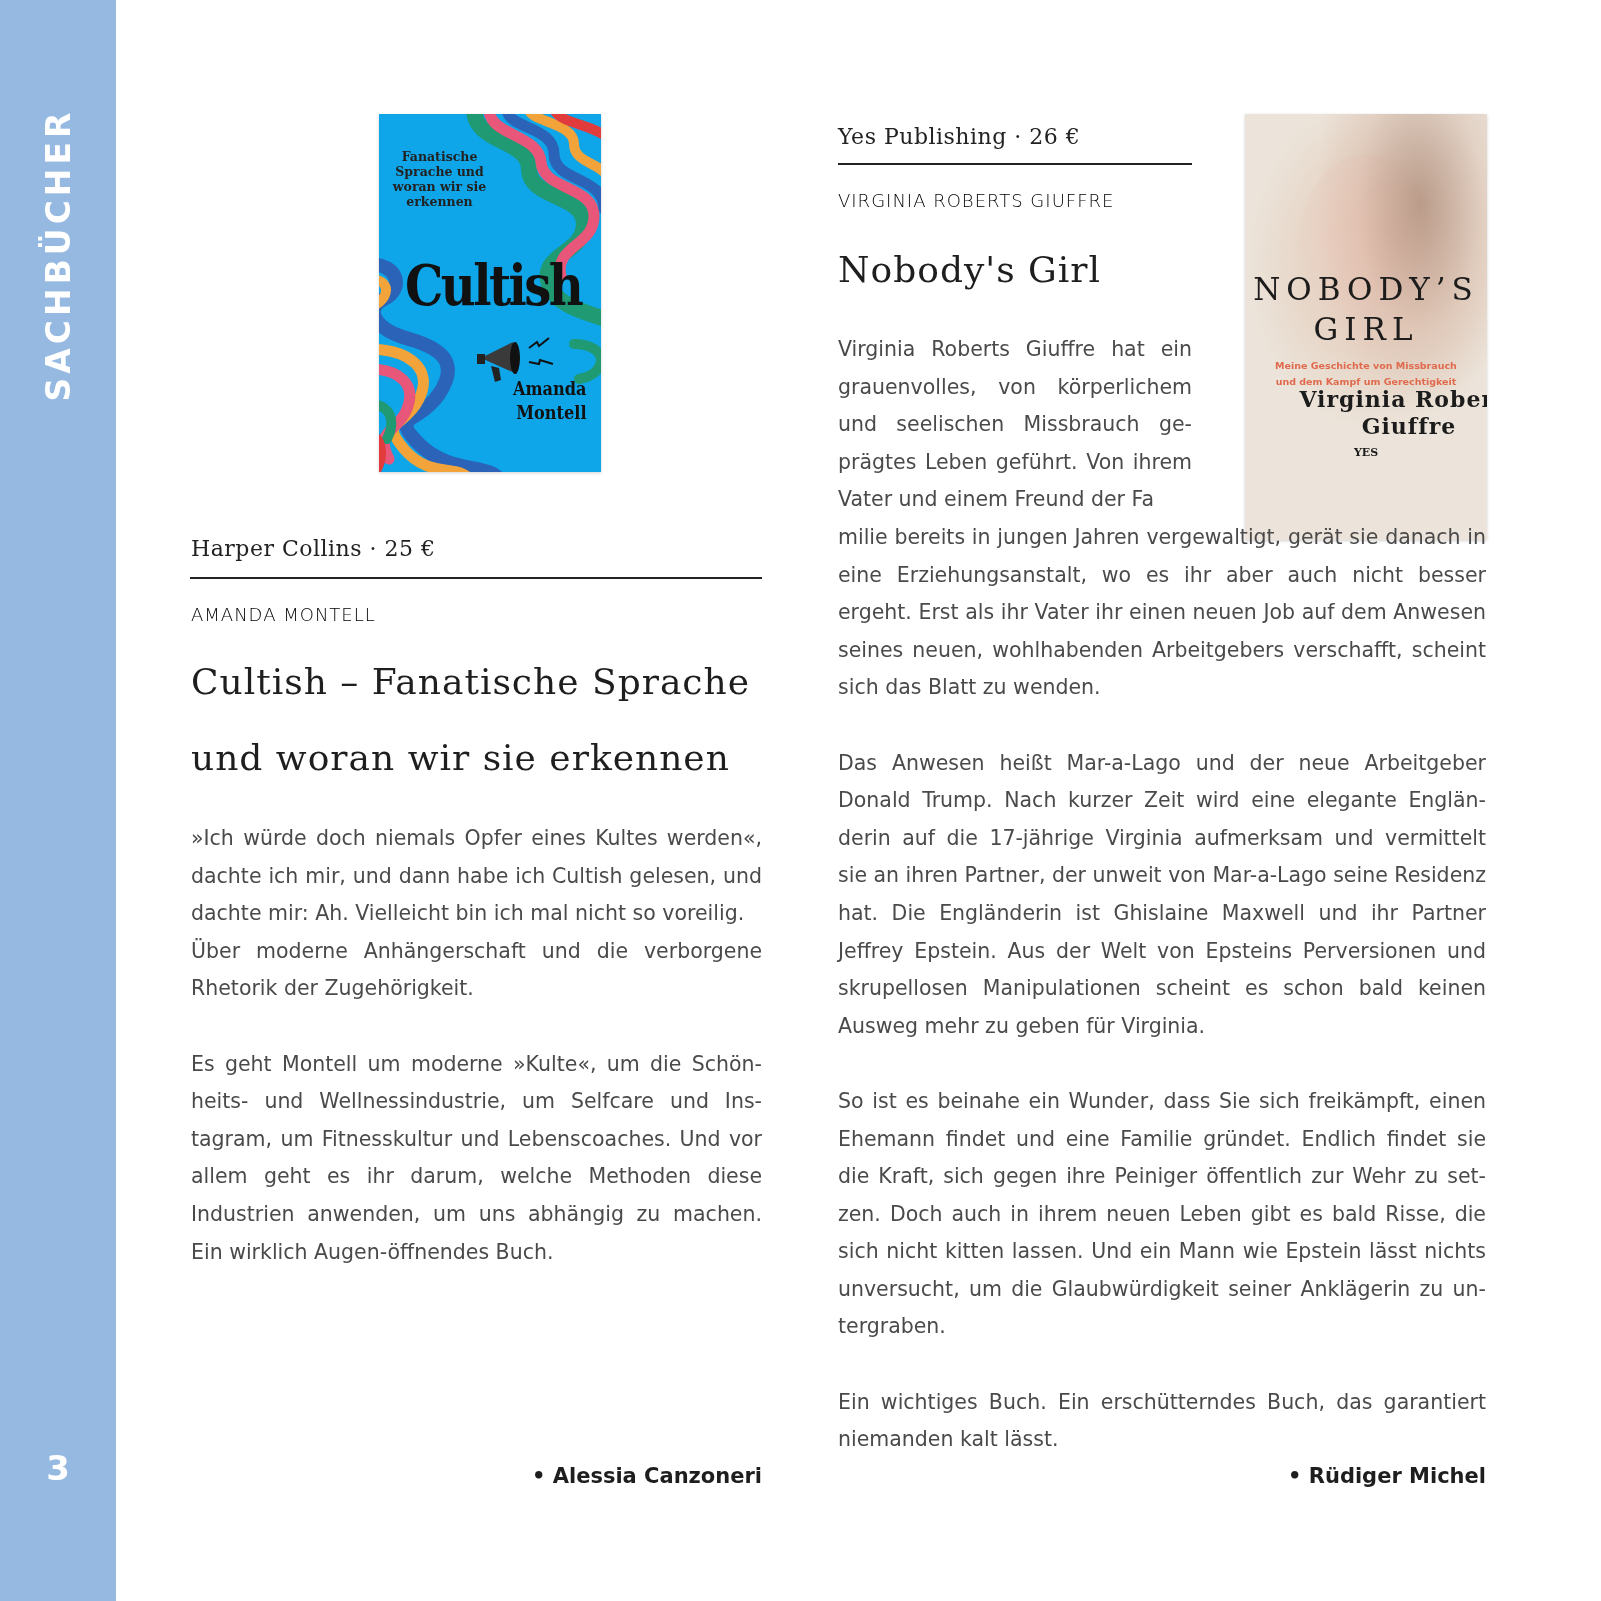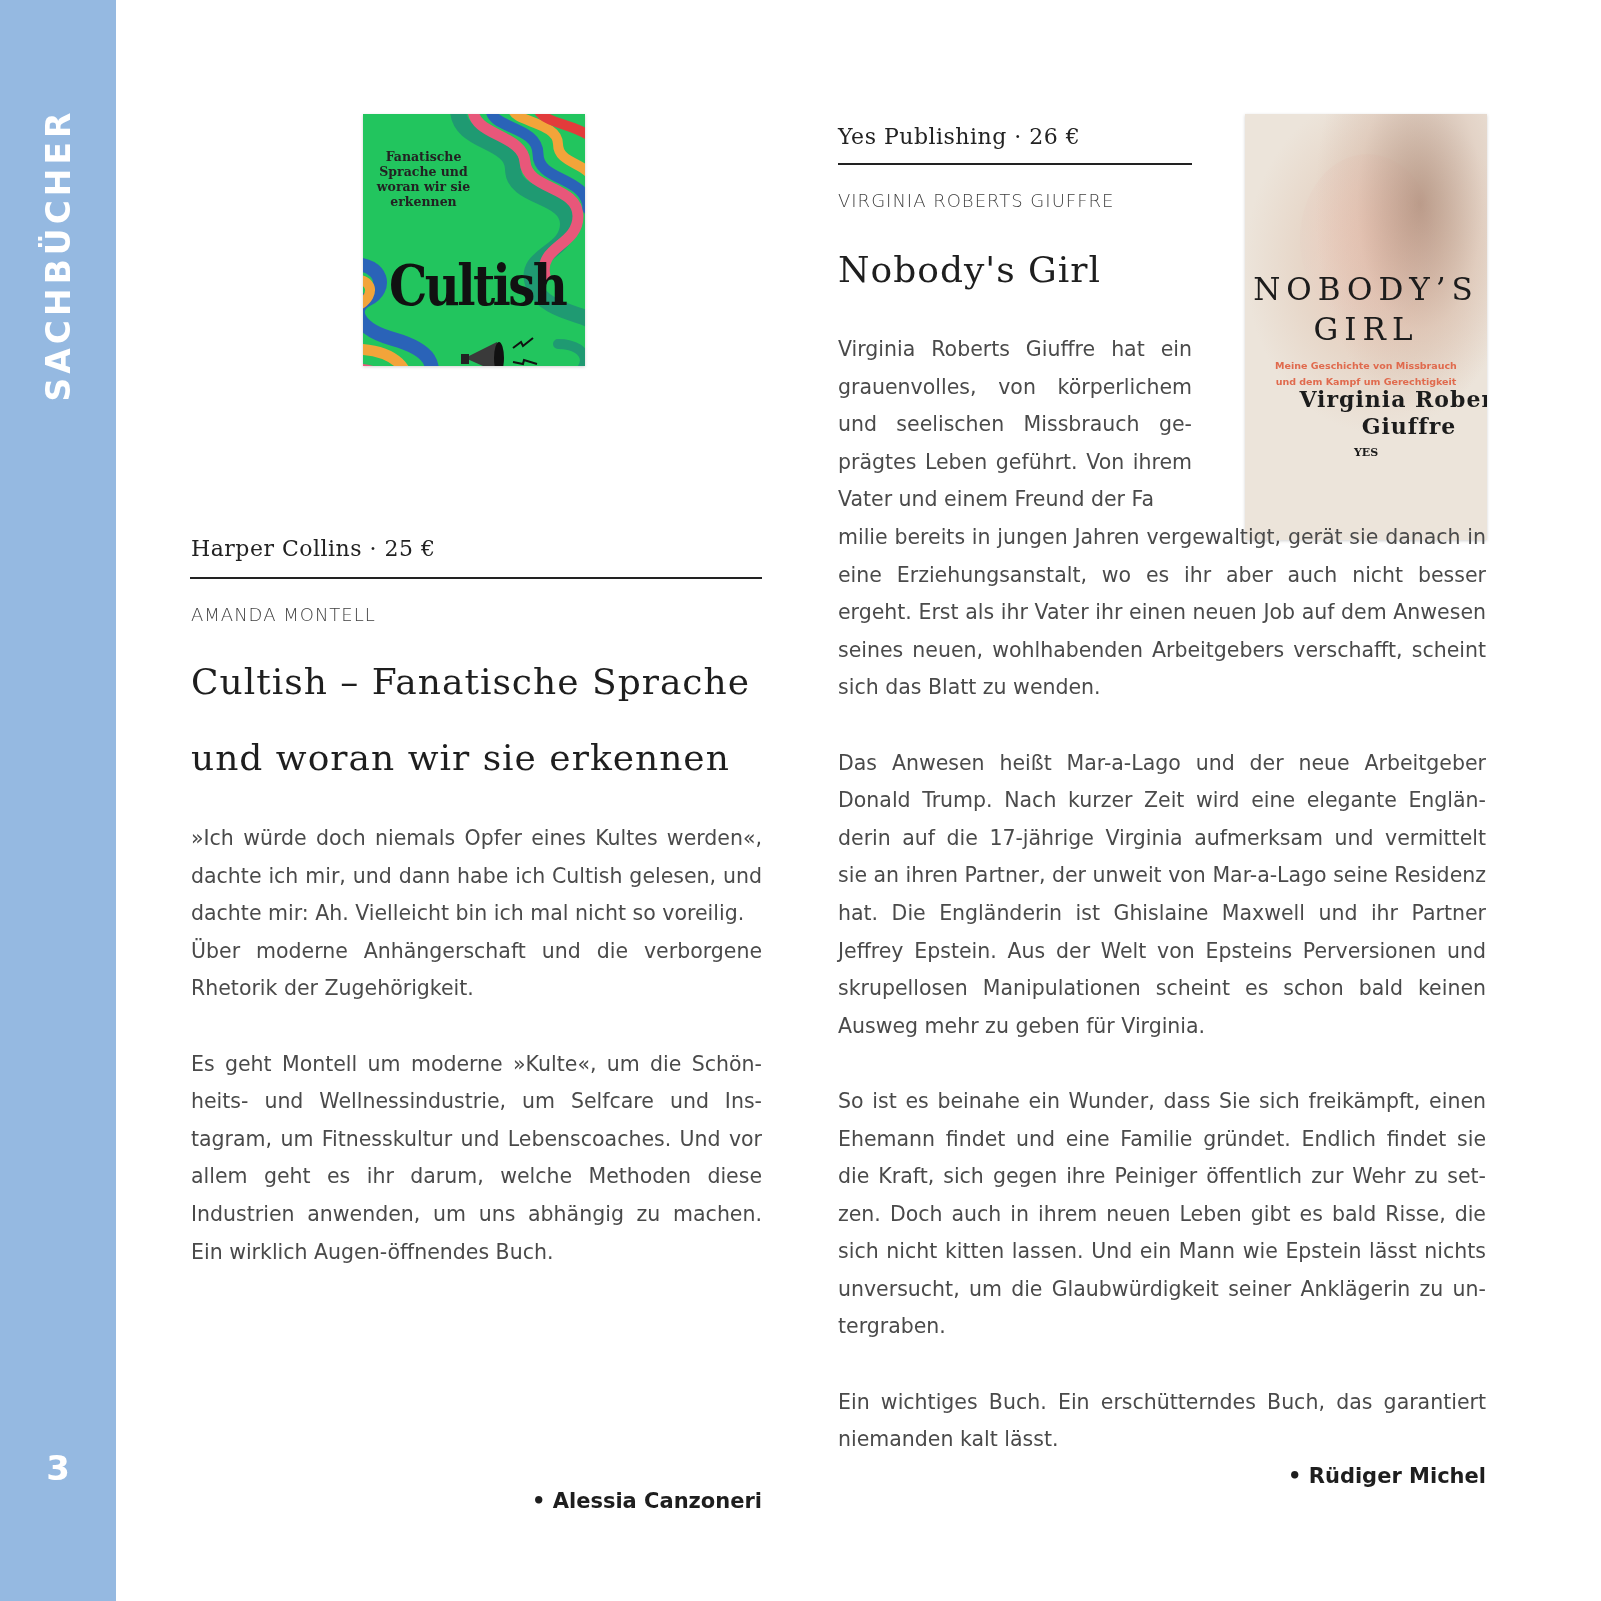--- a/index.html
+++ b/index.html
@@ -7,21 +7,21 @@
          font-family:"DejaVu Sans", sans-serif; color:#2b2b2b; }
   .sidebar { position:absolute; left:0; top:0; width:116px; height:1601px; background:#95b9e1; }
   .section-label { position:absolute; left:58px; top:255px; transform:translate(-50%,-50%) rotate(-90deg);
          color:#ffffff; font-family:"DejaVu Sans", sans-serif; font-weight:bold; font-size:33px;
          letter-spacing:4px; white-space:nowrap; }
   .page-number { position:absolute; left:0; width:116px; top:1448px; text-align:center; color:#fff;
          font-family:"DejaVu Sans", sans-serif; font-weight:bold; font-size:34px; }
 
   .cover { position:absolute; overflow:hidden; box-shadow:0 1px 3px rgba(0,0,0,0.18); }
   
-  .cover-cultish { left:363px; top:114px; width:222px; height:252px; background:#22c55e; }
+  .cover-cultish { left:379px; top:114px; width:222px; height:358px; background:#0ea5e9; }
   .cover-cultish .swirls { position:absolute; left:0; top:0; width:222px; height:358px; }
   .cc-sub { position:absolute; left:8px; top:35px; width:105px; text-align:center;
             font-family:"DejaVu Serif", serif; font-weight:bold; font-size:12.5px; line-height:15px; color:#222; }
   .cc-title { position:absolute; left:26px; top:138px; font-family:"DejaVu Serif", serif; font-weight:bold;
             font-size:56px; letter-spacing:-3px; color:#111; transform:scaleX(0.86); transform-origin:left top; }
   .cc-author { position:absolute; right:14px; top:262px; text-align:right; font-family:"DejaVu Serif", serif;
             font-weight:bold; font-size:19px; line-height:24px; color:#111; transform:scaleX(0.85); transform-origin:right top; }
   .cc-mega { position:absolute; left:98px; top:214px; }
 
   
@@ -35,21 +35,21 @@
        font-size:31px; letter-spacing:6px; line-height:40px; color:#1c1c1c; }
   .cg-sub { position:absolute; left:0; width:242px; top:244px; text-align:center; font-family:"DejaVu Sans", sans-serif;
        font-weight:bold; font-size:9.5px; line-height:16px; color:#e06a4d; }
   .cg-author { position:absolute; left:0; width:242px; top:272px; text-align:center; font-family:"DejaVu Serif", serif;
        font-weight:bold; font-size:22px; line-height:27px; letter-spacing:1px; color:#1c1c1c;padding-left:43px; }
   .cg-pub { position:absolute; left:0; width:242px; top:332px; text-align:center; font-family:"DejaVu Serif", serif;
        font-weight:bold; font-size:11px; color:#1c1c1c; }
 
   .publisher { position:absolute; font-family:"DejaVu Serif", serif; font-size:22px; color:#222; letter-spacing:0.5px; }
   .rule { position:absolute; height:2px; background:#222; }
-  .author { position:absolute; font-family:"DejaVu Sans", sans-serif; font-weight:300; font-size:18px; letter-spacing:1px; color:#404040; }
+  .author { position:absolute; font-family:"DejaVu Sans", sans-serif; font-weight:300; font-size:18px; letter-spacing:1px; color:#000000; }
   .title { position:absolute; font-family:"DejaVu Serif", serif; font-size:36px; color:#1e1e1e; letter-spacing:1px; line-height:76px; margin:0; font-weight:normal; }
   .body { position:absolute; font-family:"DejaVu Sans", sans-serif; font-size:20.5px; line-height:37.6px; color:#4a4a4a;
           text-align:justify; margin:0; font-weight:normal; }
   .body p { margin:0; }
   .gap { height:37.6px; }
   .sig { position:absolute; font-family:"DejaVu Sans", sans-serif; font-weight:bold; font-size:21px; color:#1e1e1e; text-align:right; }
 </style>
 </head>
 <body>
 
@@ -97,21 +97,21 @@
 <h2 class="title" style="left:191px; top:644px;">
   <span>Cultish – Fanatische Sprache</span><br>
   <span>und woran wir sie erkennen</span>
 </h2>
 <div class="body" style="left:191px; top:820px; width:571px;">
   <p>»Ich würde doch niemals Opfer eines Kultes werden«, dachte ich mir, und dann habe ich Cultish gelesen, und dachte mir: Ah. Vielleicht bin ich mal nicht so voreilig.</p>
   <p>Über moderne Anhängerschaft und die verborgene Rhetorik der Zugehörigkeit.</p>
   <div class="gap"></div>
   <p>Es geht Montell um moderne »Kulte«, um die Schön­heits- und Wellnessindustrie, um Selfcare und Ins­tagram, um Fitnesskultur und Lebenscoaches. Und vor allem geht es ihr darum, welche Methoden diese Industrien anwenden, um uns abhängig zu machen. Ein wirklich Augen-öffnendes Buch.</p>
 </div>
-<div class="sig" style="left:191px; width:571px; top:1464px;margin-top:25px;">• Alessia Canzoneri</div>
+<div class="sig" style="left:191px; width:571px; top:1464px;">• Alessia Canzoneri</div>
 
 <div class="publisher" style="left:838px; top:124px;">Yes Publishing · 26 €</div>
 <div class="rule" style="left:838px; top:163px; width:354px;"></div>
 <div class="author" style="left:838px; top:190px;">VIRGINIA ROBERTS GIUFFRE</div>
 <h2 class="title" style="left:838px; top:232px;">Nobody's Girl</h2>
 
 <div class="cover cover-girl">
   <div class="cg-face"></div>
   <div class="cg-hair"></div>
   <div class="cg-title">

